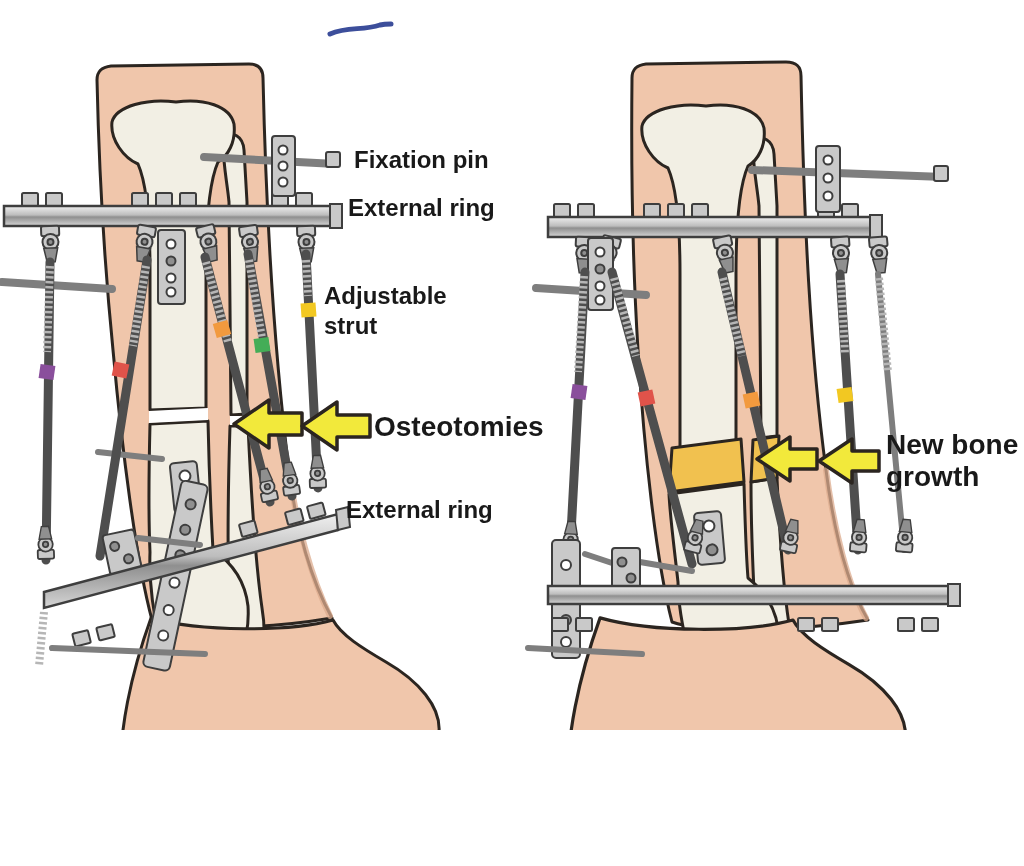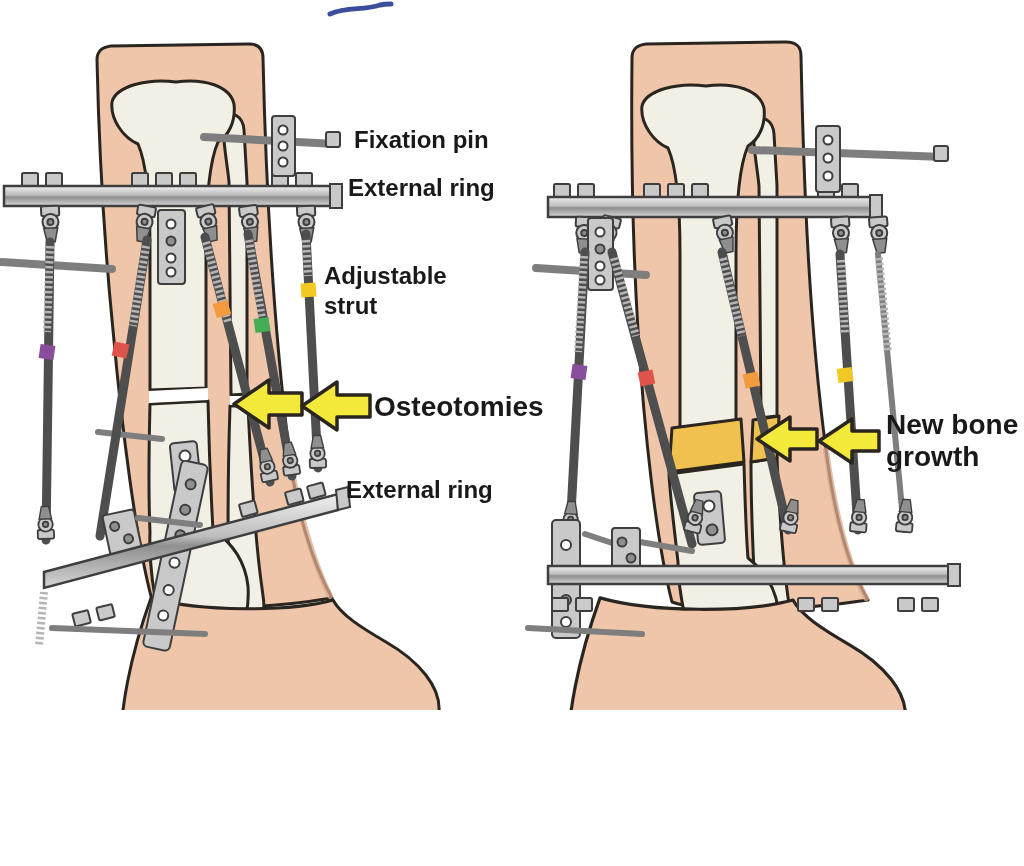--- a/index.html
+++ b/index.html
@@ -1,17 +1,17 @@
 <!DOCTYPE html>
 <html style="--background: #ffffff; --skin: #f0c6ab; --skin_shadow: #dcab8d; --outline: #2b2520; --bone: #f2efe4; --new_bone: #f1c14f; --metal: #c9c9c9; --metal_dark: #8f8f8f; --metal_edge: #3e3e3e; --rod: #4e4e4e; --thread: #b6b6b6; --pin: #7e7e7e; --arrow_yellow: #f2e93b; --band_purple: #8a4f9c; --band_red: #e0534a; --band_orange: #f29a3e; --band_green: #44ad57; --band_yellow: #f2c822; --label_text: #191919; --nail: #f8f0e0; --swoosh_blue: #3c4e9b;"><head>
 <meta charset="utf-8">
 <style>
   html,body{margin:0;padding:0;background:#fff;}
   .stage{position:relative;width:1024px;height:710px;background:var(--background,#fff);overflow:hidden;
-         font-family:"Liberation Sans",sans-serif;}
+         font-family:"Liberation Sans",sans-serif;margin-top:20px;}
   svg{display:block;}
   .skin{fill:var(--skin);stroke:var(--outline);stroke-width:3;stroke-linejoin:round;}
   .shade{fill:none;stroke:var(--skin_shadow);stroke-width:6;stroke-linecap:round;opacity:.75;}
   .bone{fill:var(--bone);stroke:var(--outline);stroke-width:3;stroke-linejoin:round;}
   .gap{fill:#ffffff;stroke:none;}
   .newbone{fill:var(--new_bone);stroke:var(--outline);stroke-width:3;stroke-linejoin:round;}
   .metal{fill:var(--metal);stroke:var(--metal_edge);stroke-width:2;}
   .metalD{fill:var(--metal_dark);stroke:var(--metal_edge);stroke-width:1.5;}
   .ring{fill:url(#ringGrad);stroke:var(--metal_edge);stroke-width:2.5;}
   .rod{stroke:var(--rod);stroke-width:9;stroke-linecap:round;fill:none;}

